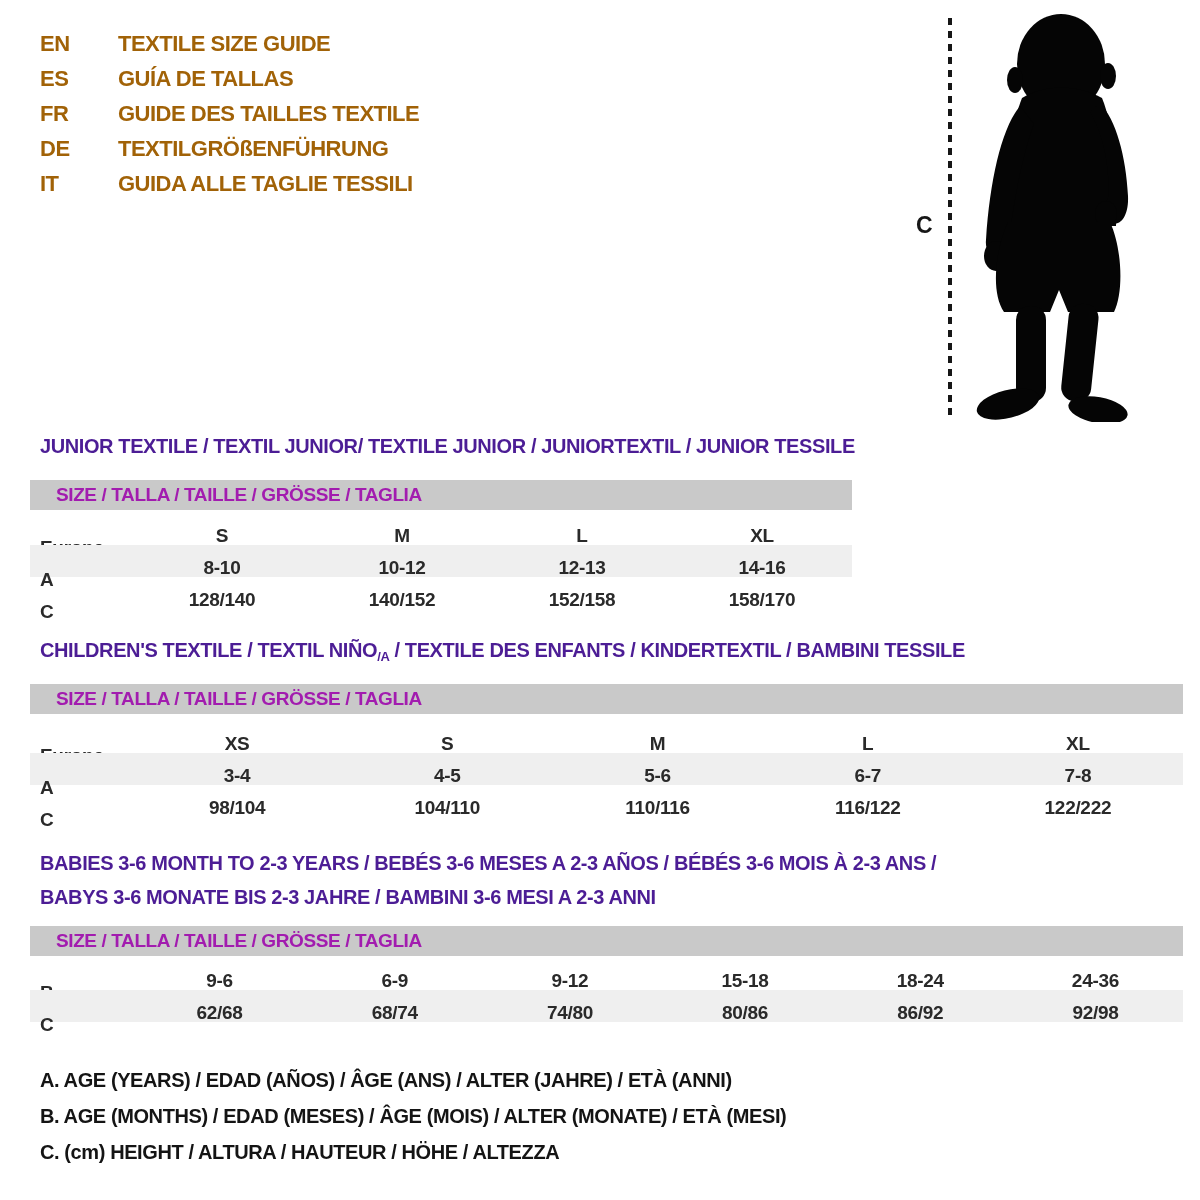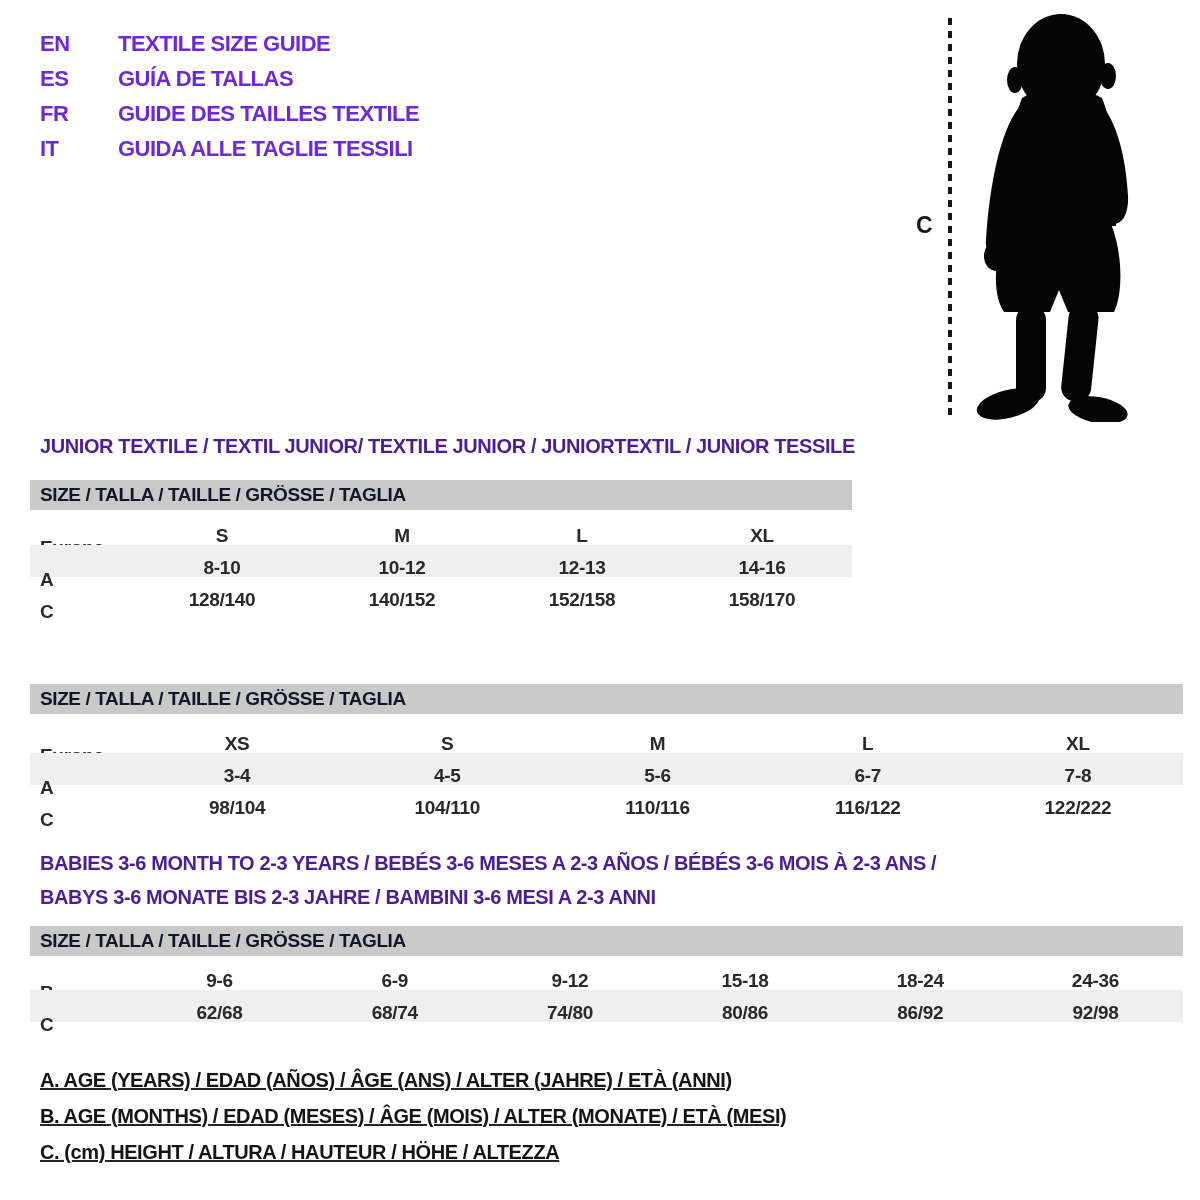--- a/index.html
+++ b/index.html
@@ -9,21 +9,21 @@
     height: 1200px;
     background: #ffffff;
     font-family: "Liberation Sans", sans-serif;
     font-weight: bold;
     color: #262626;
     overflow: hidden;
   }
 
   
   .lang-header { position: absolute; left: 40px; top: 26px; }
-  .lang-row { display: flex; height: 35px; align-items: center; font-size: 22px; letter-spacing: -0.5px; color: #6d28d9; }
+  .lang-row { display: flex; height: 35px; align-items: center; font-size: 22px; letter-spacing: -0.5px; color: #a16207; }
   .lang-code { width: 78px; flex: 0 0 78px; }
   .lang-label { white-space: nowrap; }
 
   
   .measure-line {
     position: absolute; left: 948px; top: 18px; width: 4px; height: 398px;
     background: repeating-linear-gradient(to bottom, #161616 0 7px, transparent 7px 13px);
   }
   .measure-label { position: absolute; left: 916px; top: 212px; font-size: 23px; color: #161616; }
   .silhouette { position: absolute; left: 958px; top: 8px; }
@@ -31,57 +31,61 @@
   
   .section-title {
     position: absolute; left: 40px; font-size: 20px; line-height: 24px;
     color: #4c1d95; letter-spacing: -0.4px; white-space: nowrap;
   }
   .sub { font-size: 13px; position: relative; top: 4px; }
   .two-line { line-height: 34px; }
 
   .size-bar {
     position: absolute; left: 30px; height: 30px; box-sizing: border-box;
-    background: #c9c9c9; color: #0f172a; font-size: 19px; letter-spacing: -0.4px;
-    display: flex; align-items: center; padding-left: 10px;
+    background: #c9c9c9; color: #a21caf; font-size: 19px; letter-spacing: -0.4px;
+    display: flex; align-items: center; padding-left: 26px;
   }
   .trow {
     position: absolute; left: 30px; height: 32px;
     display: grid; align-items: center;
     font-size: 19px; letter-spacing: -0.3px; text-align: center; color: #2a2a2a;
   }
   .trow .rlabel { text-align: left; padding-left: 10px; margin-top: 24px; }
   .alt { background: #efefef; }
   .w-junior { width: 822px; }
   .w-wide { width: 1153px; }
   .cols4 { grid-template-columns: 102px repeat(4, 1fr); }
   .cols5 { grid-template-columns: 102px repeat(5, 1fr); }
   .cols6 { grid-template-columns: 102px repeat(6, 1fr); }
 
   
-  .legend { position: absolute; left: 40px; top: 1062px; text-decoration: underline; }
+  .legend { position: absolute; left: 40px; top: 1062px; }
   .legend-line { height: 36px; display: flex; align-items: center; font-size: 20px; letter-spacing: -0.4px; color: #141414; white-space: nowrap; }
 </style>
 </head>
 <body>
 
 <div class="canvas">
 
   <div class="lang-header">
     <div class="lang-row">
       <span class="lang-code">EN</span>
       <span class="lang-label">TEXTILE SIZE GUIDE</span>
     </div>
     <div class="lang-row">
       <span class="lang-code">ES</span>
       <span class="lang-label">GUÍA DE TALLAS</span>
     </div>
     <div class="lang-row">
       <span class="lang-code">FR</span>
       <span class="lang-label">GUIDE DES TAILLES TEXTILE</span>
+    </div>
+    <div class="lang-row">
+      <span class="lang-code">DE</span>
+      <span class="lang-label">TEXTILGRÖßENFÜHRUNG</span>
     </div>
     <div class="lang-row">
       <span class="lang-code">IT</span>
       <span class="lang-label">GUIDA ALLE TAGLIE TESSILI</span>
     </div>
   </div>
 
   <div class="measure-line"></div>
   <span class="measure-label">C</span>
   <svg class="silhouette" width="190" height="414" viewBox="0 0 190 414" xmlns="http://www.w3.org/2000/svg">
@@ -119,20 +123,23 @@
     <span>14-16</span>
   </div>
   <div class="trow cols4 w-junior" style="top:577px">
     <span class="rlabel">C</span>
     <span>128/140</span>
     <span>140/152</span>
     <span>152/158</span>
     <span>158/170</span>
   </div>
 
+  <div class="section-title" style="top:638px">
+    <span>CHILDREN'S TEXTILE / TEXTIL NIÑO</span><span class="sub">/A</span><span> / TEXTILE DES ENFANTS / KINDERTEXTIL / BAMBINI TESSILE</span>
+  </div>
   <div class="size-bar w-wide" style="top:684px">SIZE / TALLA / TAILLE / GRÖSSE / TAGLIA</div>
   <div class="trow cols5 w-wide" style="top:721px">
     <span class="rlabel">Europe</span>
     <span>XS</span>
     <span>S</span>
     <span>M</span>
     <span>L</span>
     <span>XL</span>
   </div>
   <div class="trow cols5 w-wide alt" style="top:753px">

